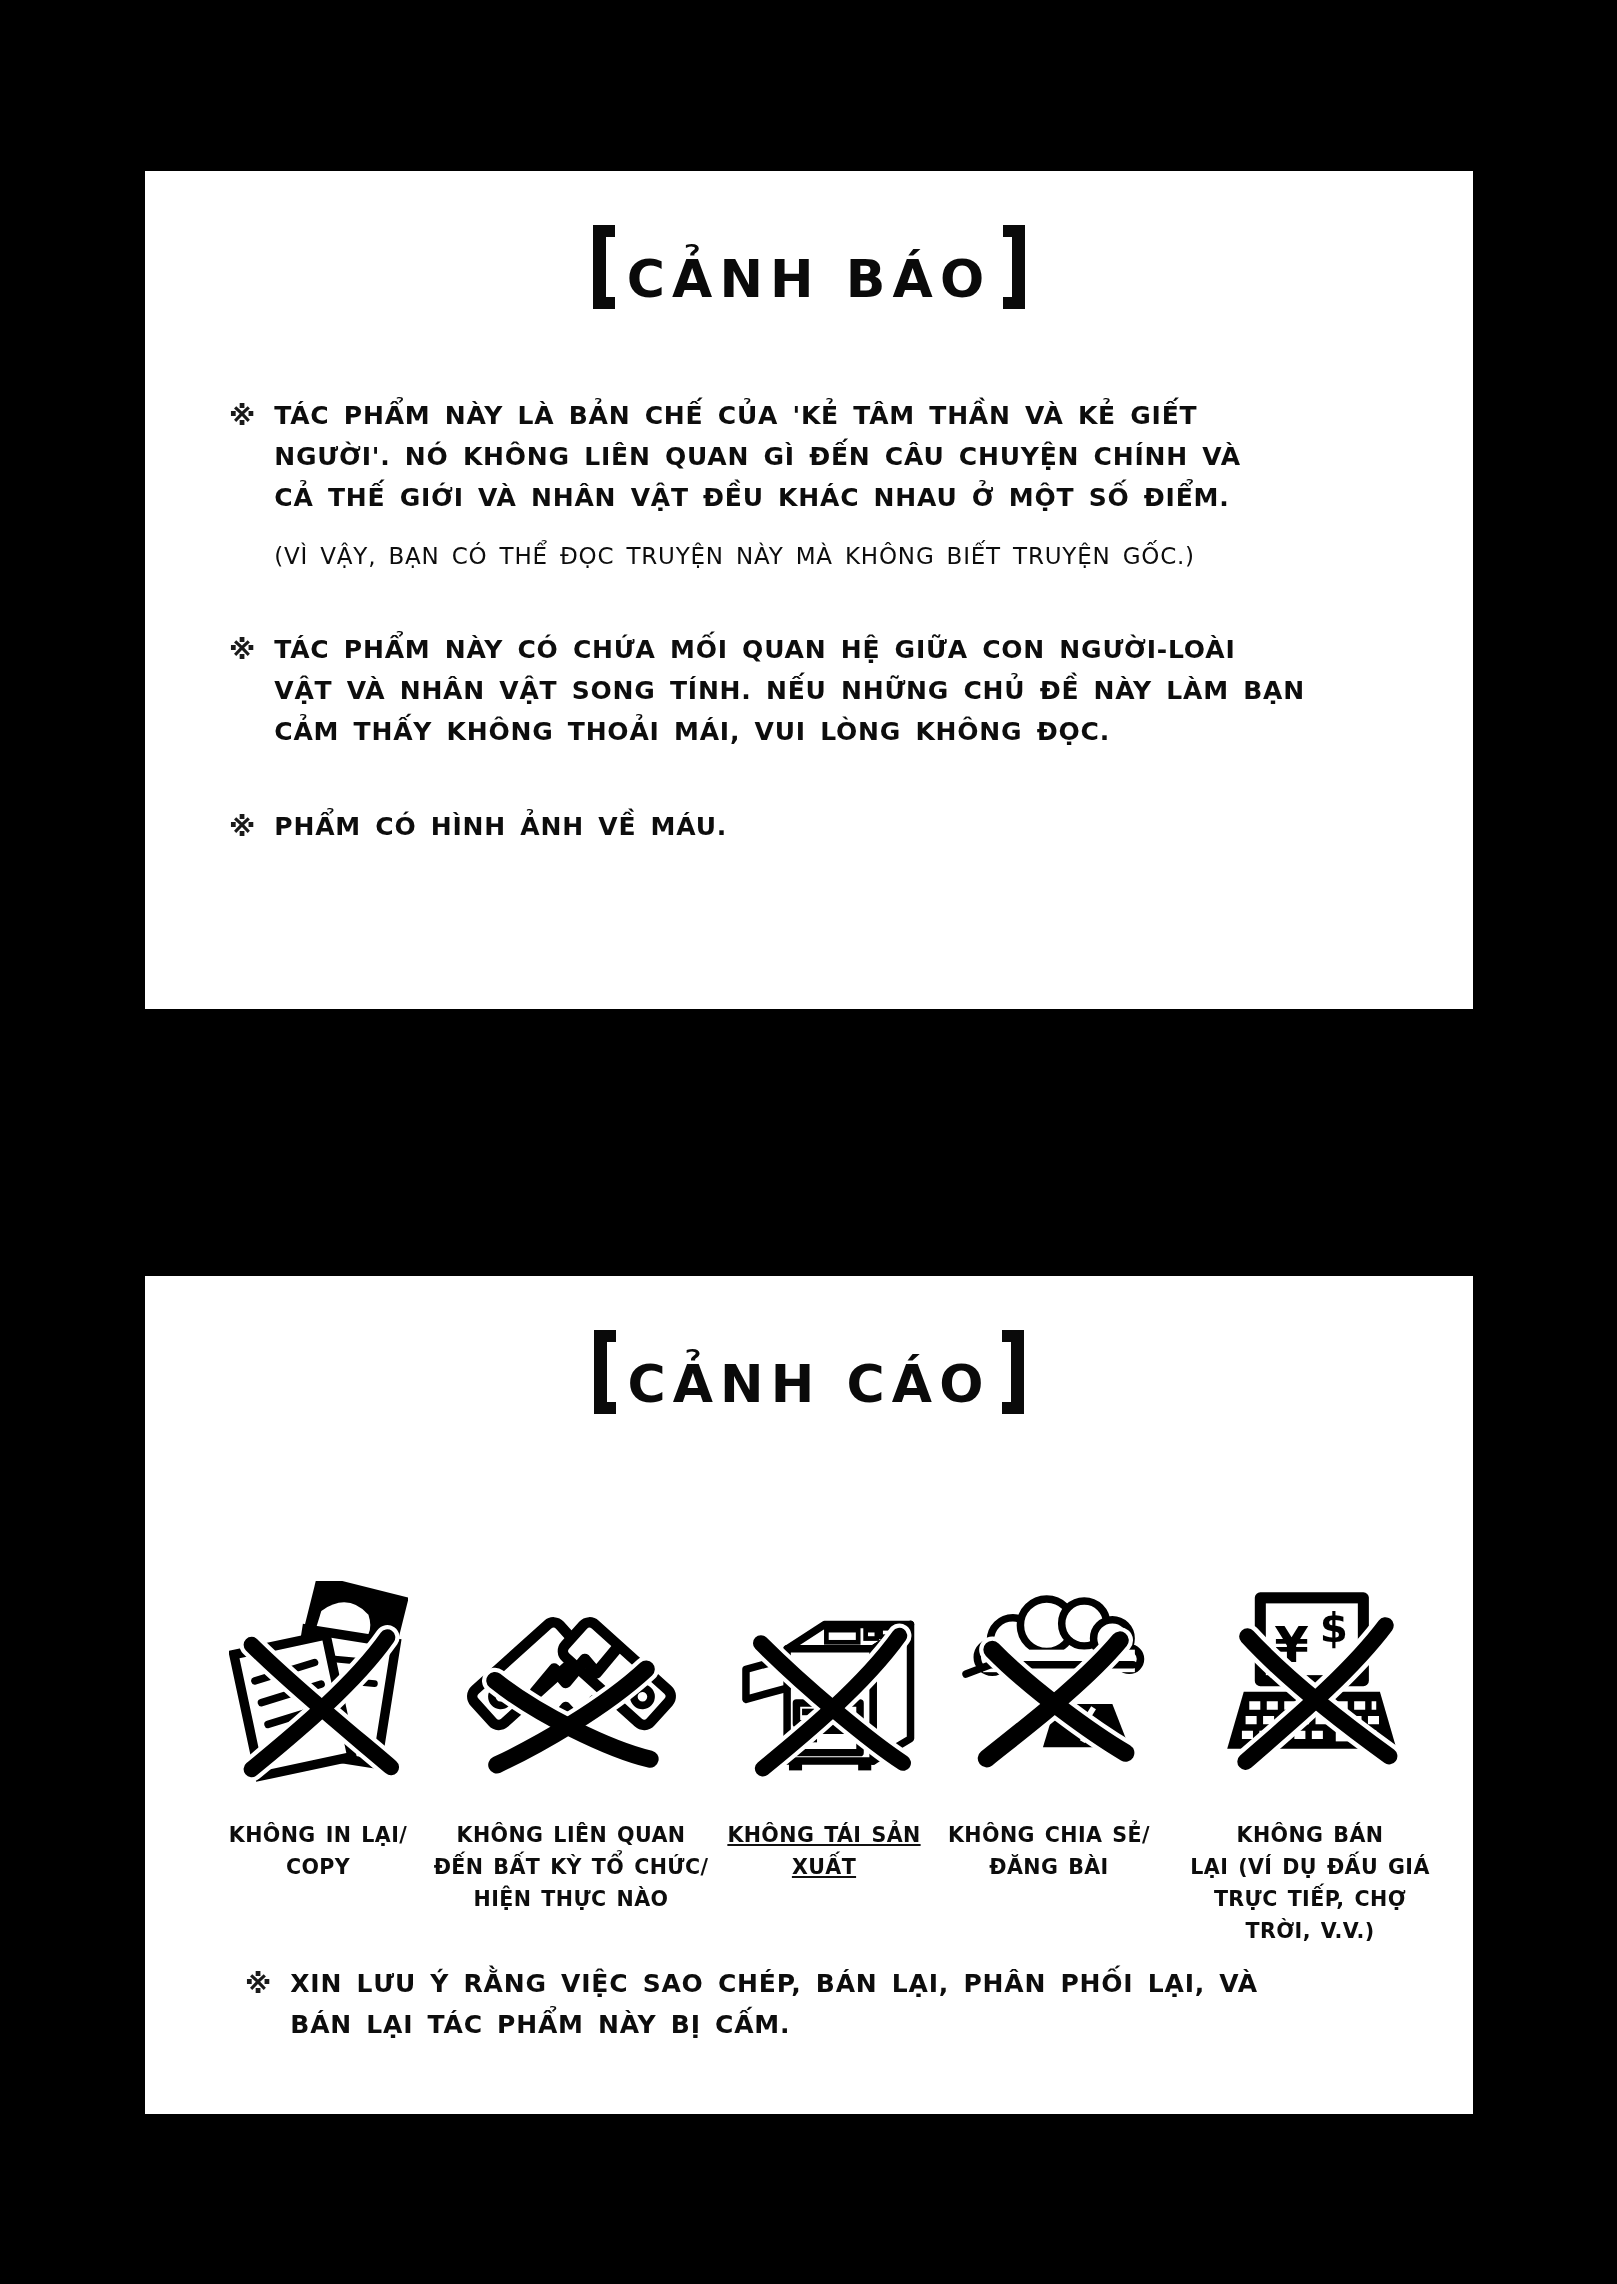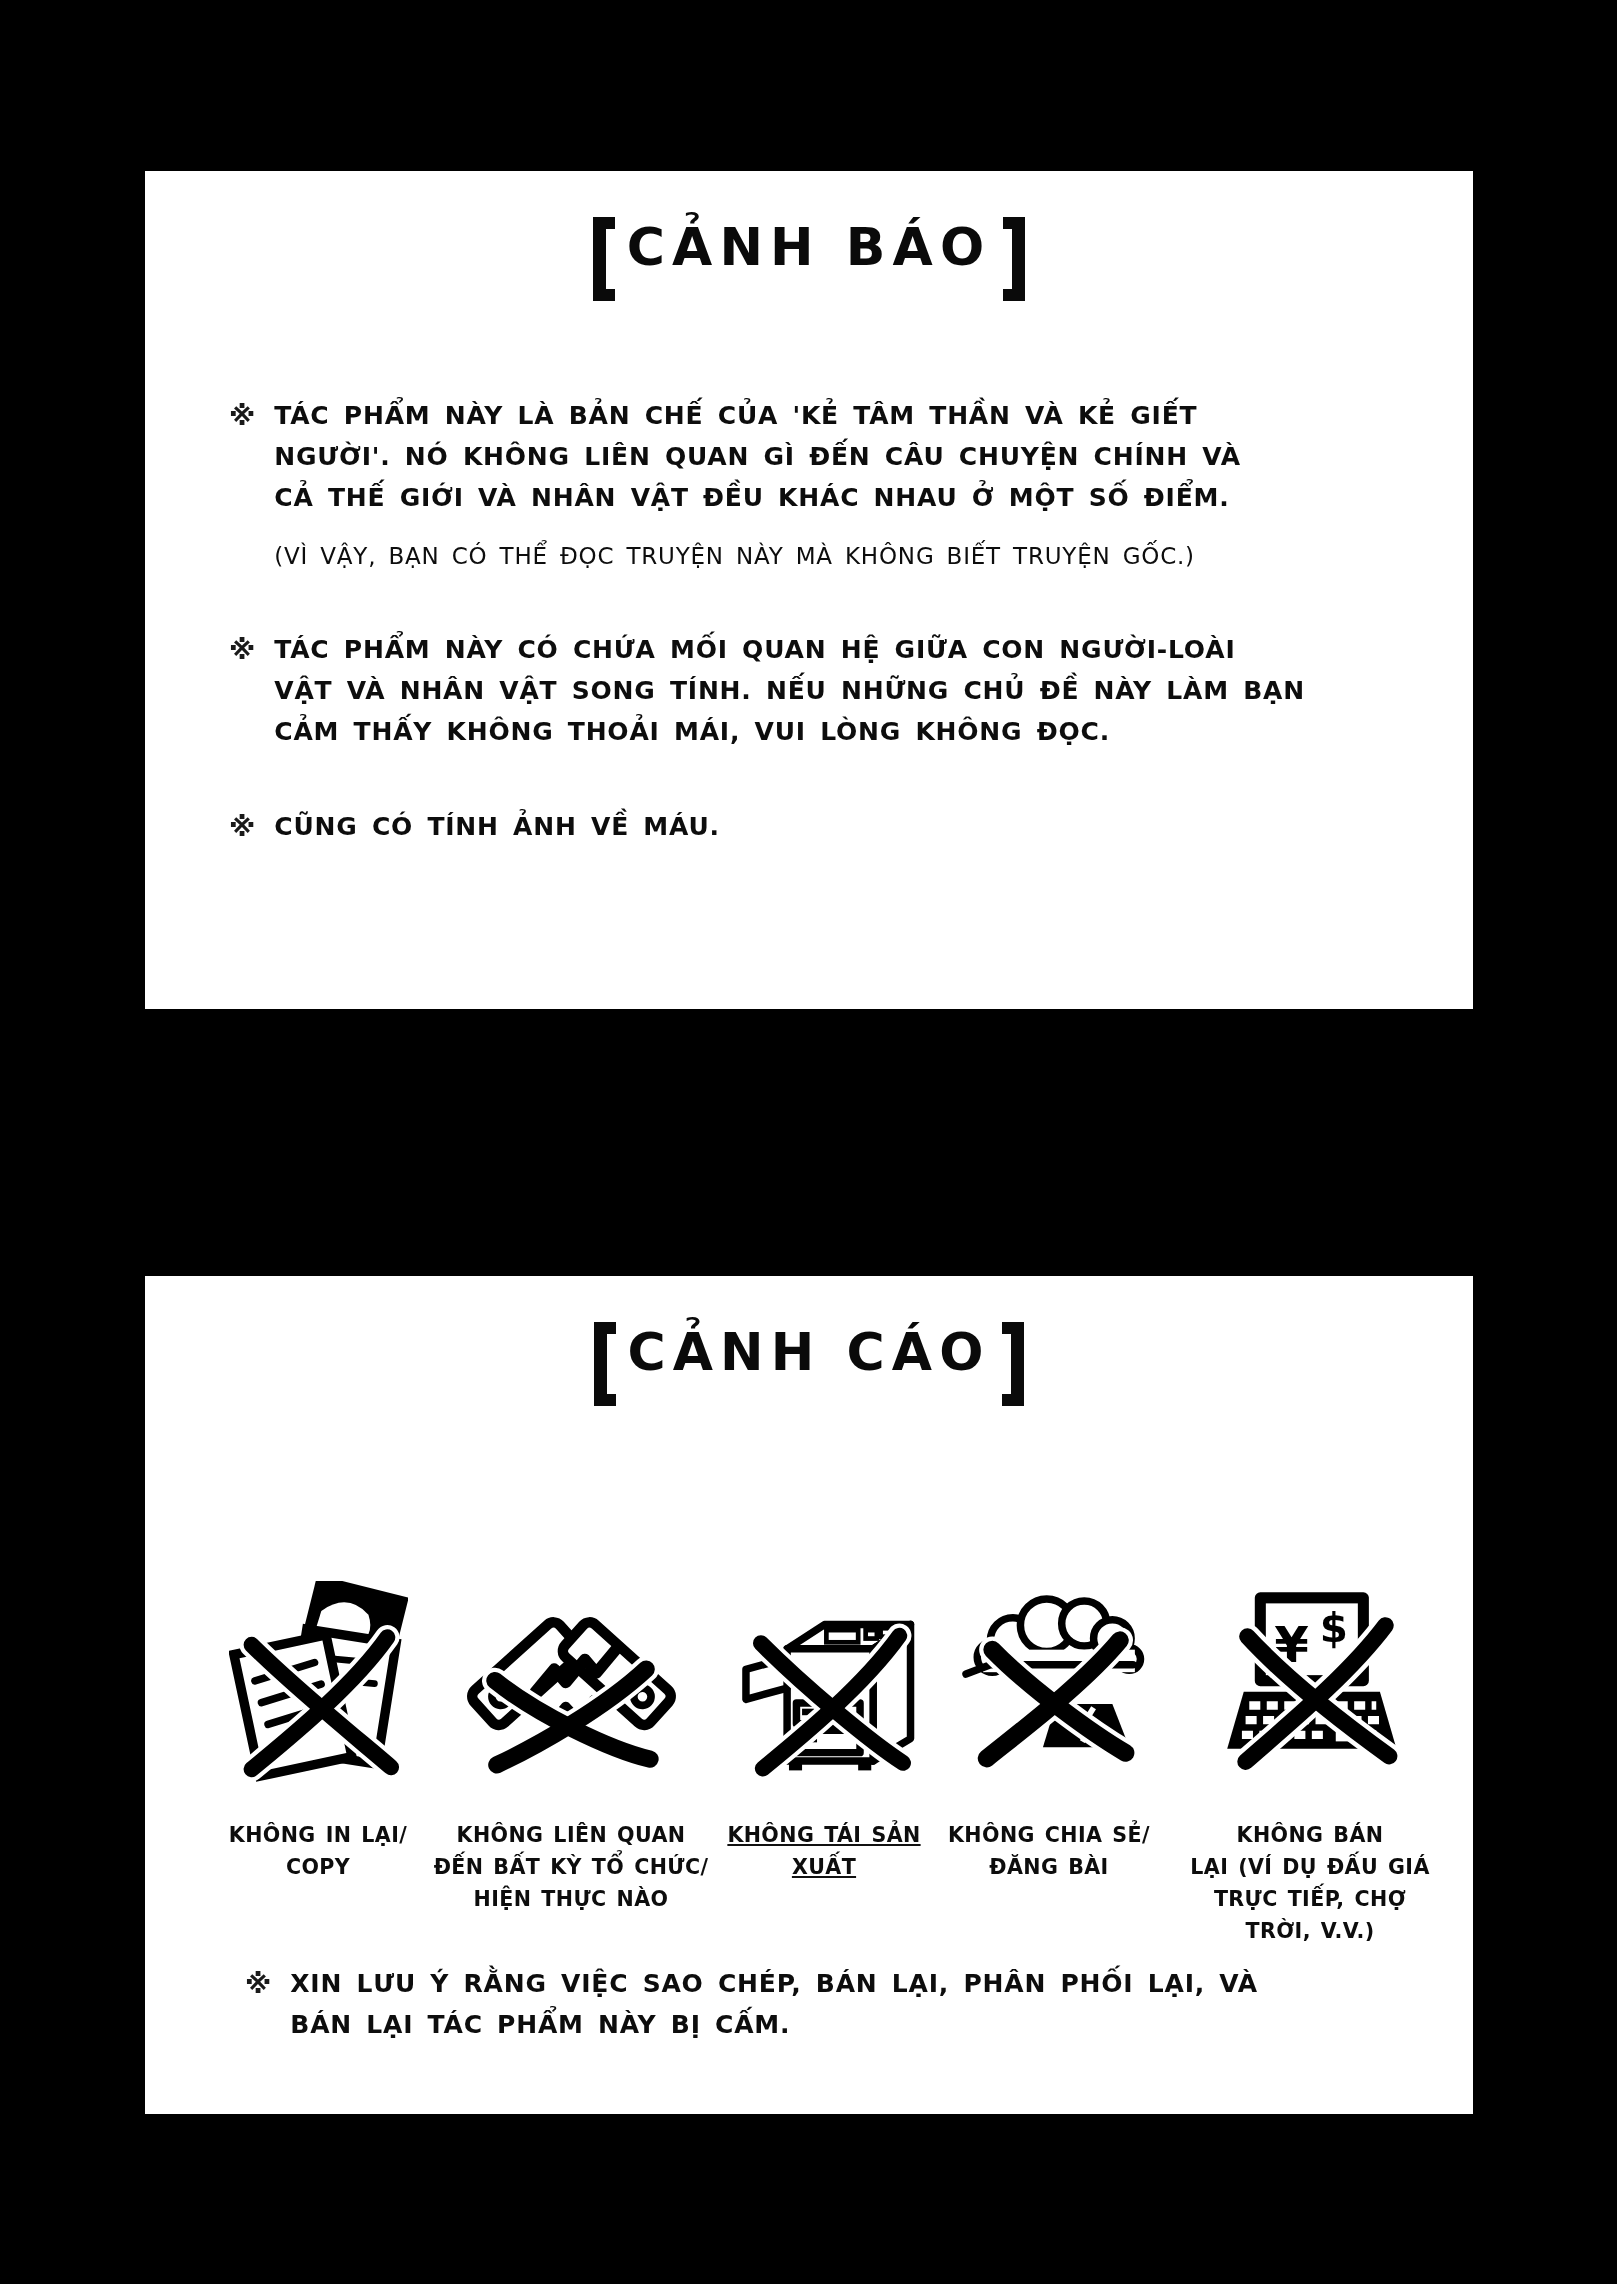--- a/index.html
+++ b/index.html
@@ -10,21 +10,21 @@
   }
   .panel{
     position:absolute;left:145px;width:1328px;height:838px;
     background:#fff;overflow:hidden;
   }
   .panel-top{top:171px;}
   .panel-bottom{top:1276px;}
 
   .title-row{
     position:absolute;top:46px;left:0;right:0;height:92px;
-    display:flex;align-items:flex-start;justify-content:center;gap:12px;
+    display:flex;align-items:flex-end;justify-content:center;gap:12px;
   }
   .title{
     margin:0;font-size:52px;font-weight:bold;letter-spacing:7.1px;
     color:#0a0a0a;white-space:nowrap;
   }
   .bracket{width:21.4px;height:84px;box-sizing:border-box;display:block;}
   .bracket.left{border-left:13.5px solid #0a0a0a;border-top:12px solid #0a0a0a;border-bottom:12px solid #0a0a0a;}
   .bracket.right{border-right:13.5px solid #0a0a0a;border-top:12px solid #0a0a0a;border-bottom:12px solid #0a0a0a;}
 
   .notes{position:absolute;top:224px;left:79px;right:20.6px;}
@@ -84,21 +84,21 @@
       <span class="marker">※</span>
       <div class="note-body">
         <div class="note-text">TÁC PHẨM NÀY CÓ CHỨA MỐI QUAN HỆ GIỮA CON NGƯỜI-LOÀI
 VẬT VÀ NHÂN VẬT SONG TÍNH. NẾU NHỮNG CHỦ ĐỀ NÀY LÀM BẠN
 CẢM THẤY KHÔNG THOẢI MÁI, VUI LÒNG KHÔNG ĐỌC.</div>
       </div>
     </div>
     <div class="note">
       <span class="marker">※</span>
       <div class="note-body">
-        <div class="note-text">CŨNG CÓ TÍNH ẢNH VỀ MÁU.</div>
+        <div class="note-text">PHẨM CÓ HÌNH ẢNH VỀ MÁU.</div>
       </div>
     </div>
   </div>
 </section>
 
 <section class="panel panel-bottom">
   <div class="title-row">
     <span class="bracket left"></span>
     <h1 class="title">CẢNH CÁO</h1>
     <span class="bracket right"></span>

